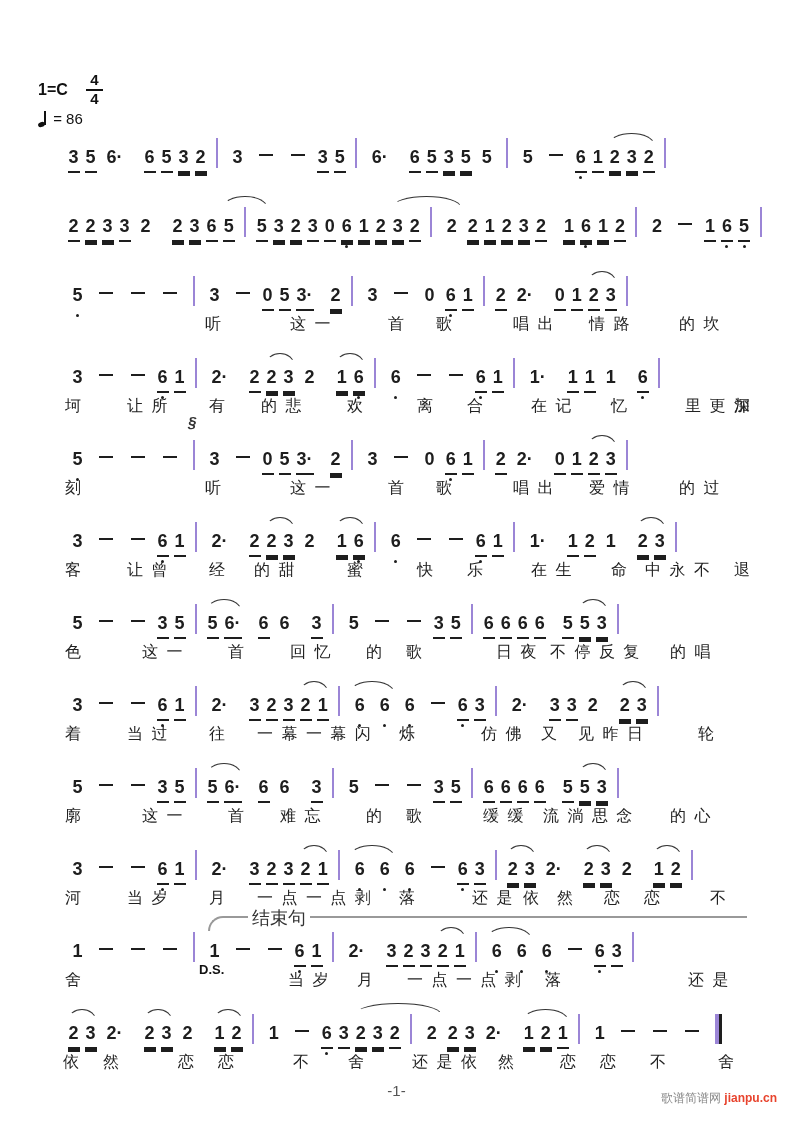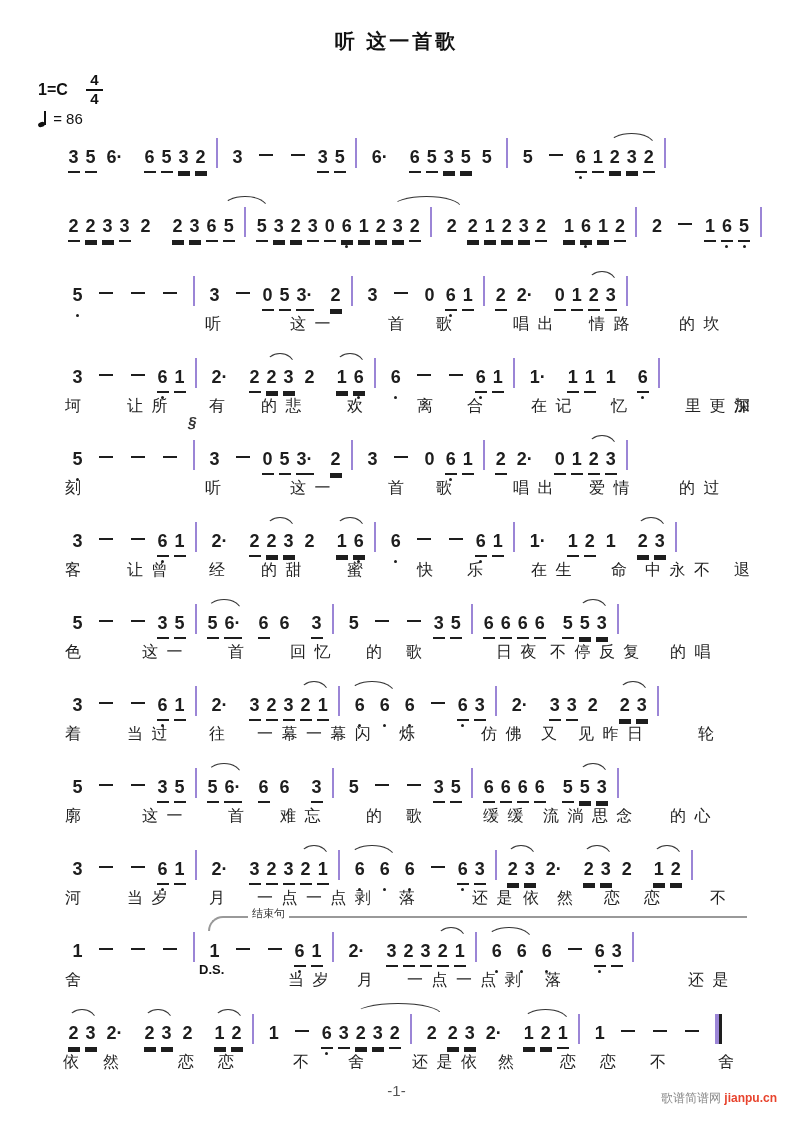--- a/index.html
+++ b/index.html
@@ -39,32 +39,31 @@
   .segno{position:absolute;top:-27px;left:-5px;font-size:15px;font-style:italic;font-weight:bold;color:#333;}
   .arc-group{display:inline-block;position:relative;}
   .arc-group::before{content:'';position:absolute;top:-11px;left:3px;right:3px;height:9px;
       border:1.6px solid transparent;border-top-color:#333;
       border-radius:50% 50% 0 0 / 100% 100% 0 0;}
   .lyrics-row{position:absolute;left:0;right:0;top:38px;height:22px;font-size:16px;color:#222;}
   .lyrics-row .syl{position:absolute;top:0;white-space:pre;letter-spacing:2px;}
   .ds-mark{position:absolute;top:30px;font-size:13px;color:#111;font-weight:bold;}
   .ending-bracket{position:absolute;top:-16px;height:13px;border-top:2px solid #999;
       border-left:2px solid #999;border-top-left-radius:16px;}
-  .ending-label{position:absolute;top:-26px;font-size:11px;color:#333;background:#fff;padding:0 4px;}
+  .ending-label{position:absolute;top:-26px;font-size:18px;color:#333;background:#fff;padding:0 4px;}
   
   .pageno{position:absolute;left:0;right:0;top:1082px;text-align:center;font-size:15px;color:#555;}
   .site-credit{position:absolute;right:16px;top:1090px;font-size:12px;color:#8a8a8a;}
   .site-credit .brand{color:#e8442e;font-weight:bold;}
 </style>
 </head>
 <body>
 
 <div class="page">
 
-  <div class="title">听 这一首歌</div>
 
   <div class="keybox">
     <span class="keysig">1=C</span>
     <span class="ts">
       <span class="top">4</span>
       <span class="bot">4</span>
     </span>
   </div>
 
   <div class="tempo">
@@ -120,21 +119,21 @@
           <span class="syl" style="left: 589px;">爱 情</span>
           <span class="syl" style="left: 679px;">的 过</span>
         </div>
       </div>
       <div class="system">
         <div class="notes-row"><span class="note">3</span><span class="dash"></span><span class="dash"></span><span class="note u1">6<i class="dot-low"></i></span><span class="note u1">1</span><span class="bar"></span><span class="note">2·</span><span class="gap"></span><span class="note u1">2</span><span class="arc-group"><span class="note u2">2</span><span class="note u2">3</span></span><span class="note">2</span><span class="gap"></span><span class="arc-group"><span class="note u2">1</span><span class="note u2">6<i class="dot-low"></i></span></span><span class="bar"></span><span class="note">6<i class="dot-low"></i></span><span class="dash"></span><span class="dash"></span><span class="note u1">6<i class="dot-low"></i></span><span class="note u1">1</span><span class="bar"></span><span class="note">1·</span><span class="gap"></span><span class="note u1">1</span><span class="note u1">2</span><span class="note">1</span><span class="gap"></span><span class="arc-group"><span class="note u2">2</span><span class="note u2">3</span></span><span class="bar"></span></div>
         <div class="lyrics-row">
           <span class="syl" style="left: 65px;">客</span>
           <span class="syl" style="left: 127px;">让 曾</span>
           <span class="syl" style="left: 209px;">经</span>
-          <span class="syl" style="left: 261px;">的 甜</span>
+          <span class="syl" style="left: 254px;">的 甜</span>
           <span class="syl" style="left: 347px;">蜜</span>
           <span class="syl" style="left: 417px;">快</span>
           <span class="syl" style="left: 467px;">乐</span>
           <span class="syl" style="left: 531px;">在 生</span>
           <span class="syl" style="left: 611px;">命</span>
           <span class="syl" style="left: 645px;">中 永 不</span>
           <span class="syl" style="left: 734px;">退</span>
         </div>
       </div>
       <div class="system">

